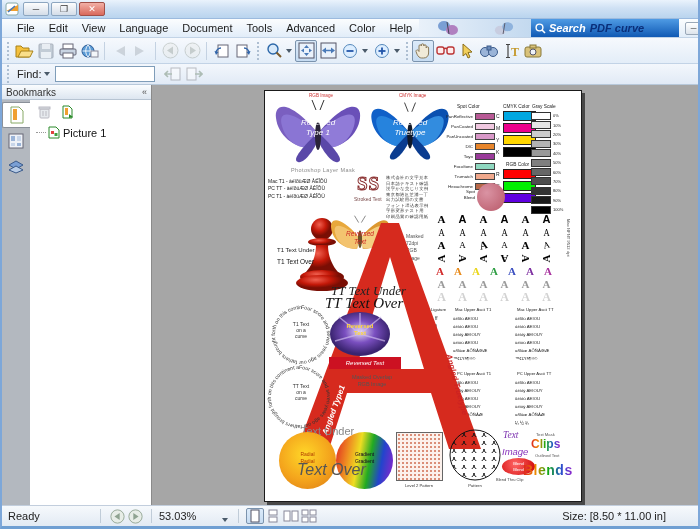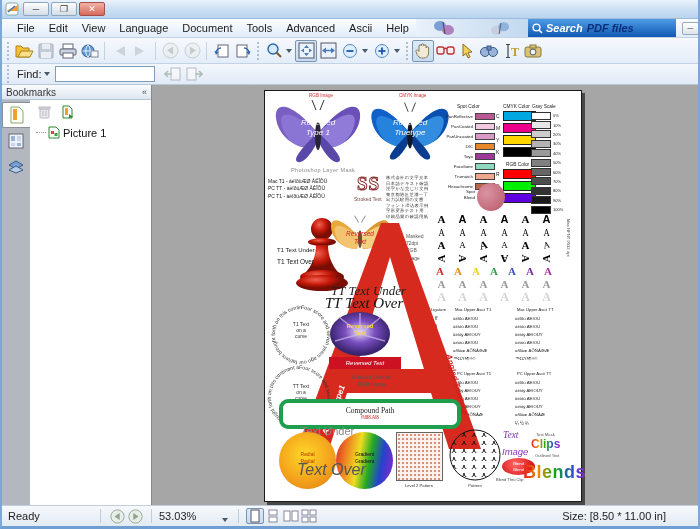--- a/index.html
+++ b/index.html
@@ -149,21 +149,21 @@
   .p-pat{left:184px;top:338px;}
   .p-patl{left:184px;top:392px;width:52px;text-align:center;font-size:4.2px;color:#333;}
   .p-btext{left:238px;top:339px;font-size:9.5px;font-style:italic;font-family:"Liberation Serif",serif;color:#7a2fae;}
   .p-bimage{left:237px;top:355px;font-size:9.5px;font-style:italic;color:#8833bb;}
   .p-tmask{left:271px;top:341px;font-size:4.2px;color:#555;}
   .grad-text{background:linear-gradient(90deg,#d22,#e80,#1a1,#25c,#92c);-webkit-background-clip:text;background-clip:text;color:transparent;}
   .p-clips{left:266px;top:346px;font-size:12px;font-weight:bold;}
   .p-outl{left:270px;top:362px;font-size:4.2px;color:#555;}
   .p-bloval{left:237px;top:367px;width:33px;height:17px;border-radius:50%;background:radial-gradient(circle at 40% 35%,#f66,#c00);color:#fff;font-size:4.2px;line-height:5.5px;text-align:center;padding-top:3px;}
   .p-bthru{left:231px;top:386px;font-size:4px;color:#444;}
-  .p-blends{left:258px;top:371px;font-size:18px;font-weight:bold;letter-spacing:.5px;}
+  .p-blends{left:258px;top:371px;font-size:14px;font-weight:bold;letter-spacing:.5px;}
 </style>
 </head>
 <body>
 
 <div class="window">
 
   <div class="titlebar">
     <svg class="appicon" viewBox="0 0 14 14">
         <rect x="1" y="1" width="12" height="12" rx="2" fill="#fff" stroke="#8aa"></rect>
         <path d="M1 9 L13 3 L13 9 Z" fill="#f0a030"></path>
@@ -181,42 +181,42 @@
         <rect x="1" y="1" width="13" height="11" rx="1" fill="#fdf6e8" stroke="#b9a15f"></rect>
         <path d="M1 9 L14 4 L14 12 L1 12 Z" fill="#f3c46a"></path>
       </svg>
     <span class="menu-item">File</span>
     <span class="menu-item">Edit</span>
     <span class="menu-item">View</span>
     <span class="menu-item">Language</span>
     <span class="menu-item">Document</span>
     <span class="menu-item">Tools</span>
     <span class="menu-item">Advanced</span>
-    <span class="menu-item">Ascii</span>
+    <span class="menu-item">Color</span>
     <span class="menu-item">Help</span>
     <span class="brand">
       <span class="collage">
         <svg width="22" height="16" viewBox="0 0 22 16">
             <ellipse cx="7" cy="6" rx="6" ry="5" fill="#7a9fd4"></ellipse>
             <ellipse cx="15" cy="10" rx="6" ry="5" fill="#b080c0"></ellipse>
             <line x1="10" y1="2" x2="12" y2="14" stroke="#445" stroke-width="1"></line>
           </svg>
         <svg width="20" height="15" viewBox="0 0 22 16">
             <ellipse cx="7" cy="10" rx="6" ry="5" fill="#c8cde0"></ellipse>
             <ellipse cx="15" cy="6" rx="6" ry="5" fill="#8fb3dd"></ellipse>
             <line x1="12" y1="2" x2="10" y2="14" stroke="#556" stroke-width="1"></line>
           </svg>
       </span>
       <span class="searchbox">
         <svg class="mag" viewBox="0 0 11 11">
             <circle cx="4.5" cy="4.5" r="3.4" fill="none" stroke="#fff" stroke-width="1.4"></circle>
             <line x1="7" y1="7" x2="10" y2="10" stroke="#fff" stroke-width="1.6"></line>
           </svg>
         <span class="stxt1">Search</span>
-        <span class="stxt2">PDF files</span>
+        <span class="stxt2">PDF curve</span>
       </span>
       <span class="mdibtns">
         <span class="mdib">─</span>
 
       </span>
     </span>
   </div>
 
   <div class="toolbar">
     <span class="grip"></span>
@@ -800,24 +800,20 @@
         <div class="ab p-flt">
           <div>Reversed</div>
             <div>Text</div>
         </div>
         <div class="ab p-band">Reversed Text</div>
         <div class="ab p-mo">
           <div>Masked Overlap</div>
             <div>RGB Image</div>
         </div>
 
-        <div class="ab p-comp">
-          <div class="comp-t">Compound Path</div>
-          <div class="comp-s">fN88.AI8</div>
-        </div>
 
         <span class="ab p-tub">Text Under</span>
         <div class="ab p-c1"></div>
         <div class="ab p-c1t">
           <div>Radial</div>
             <div>Radial</div>
         </div>
         <div class="ab p-c2"></div>
         <div class="ab p-c2t">
           <div>Gradient</div>

